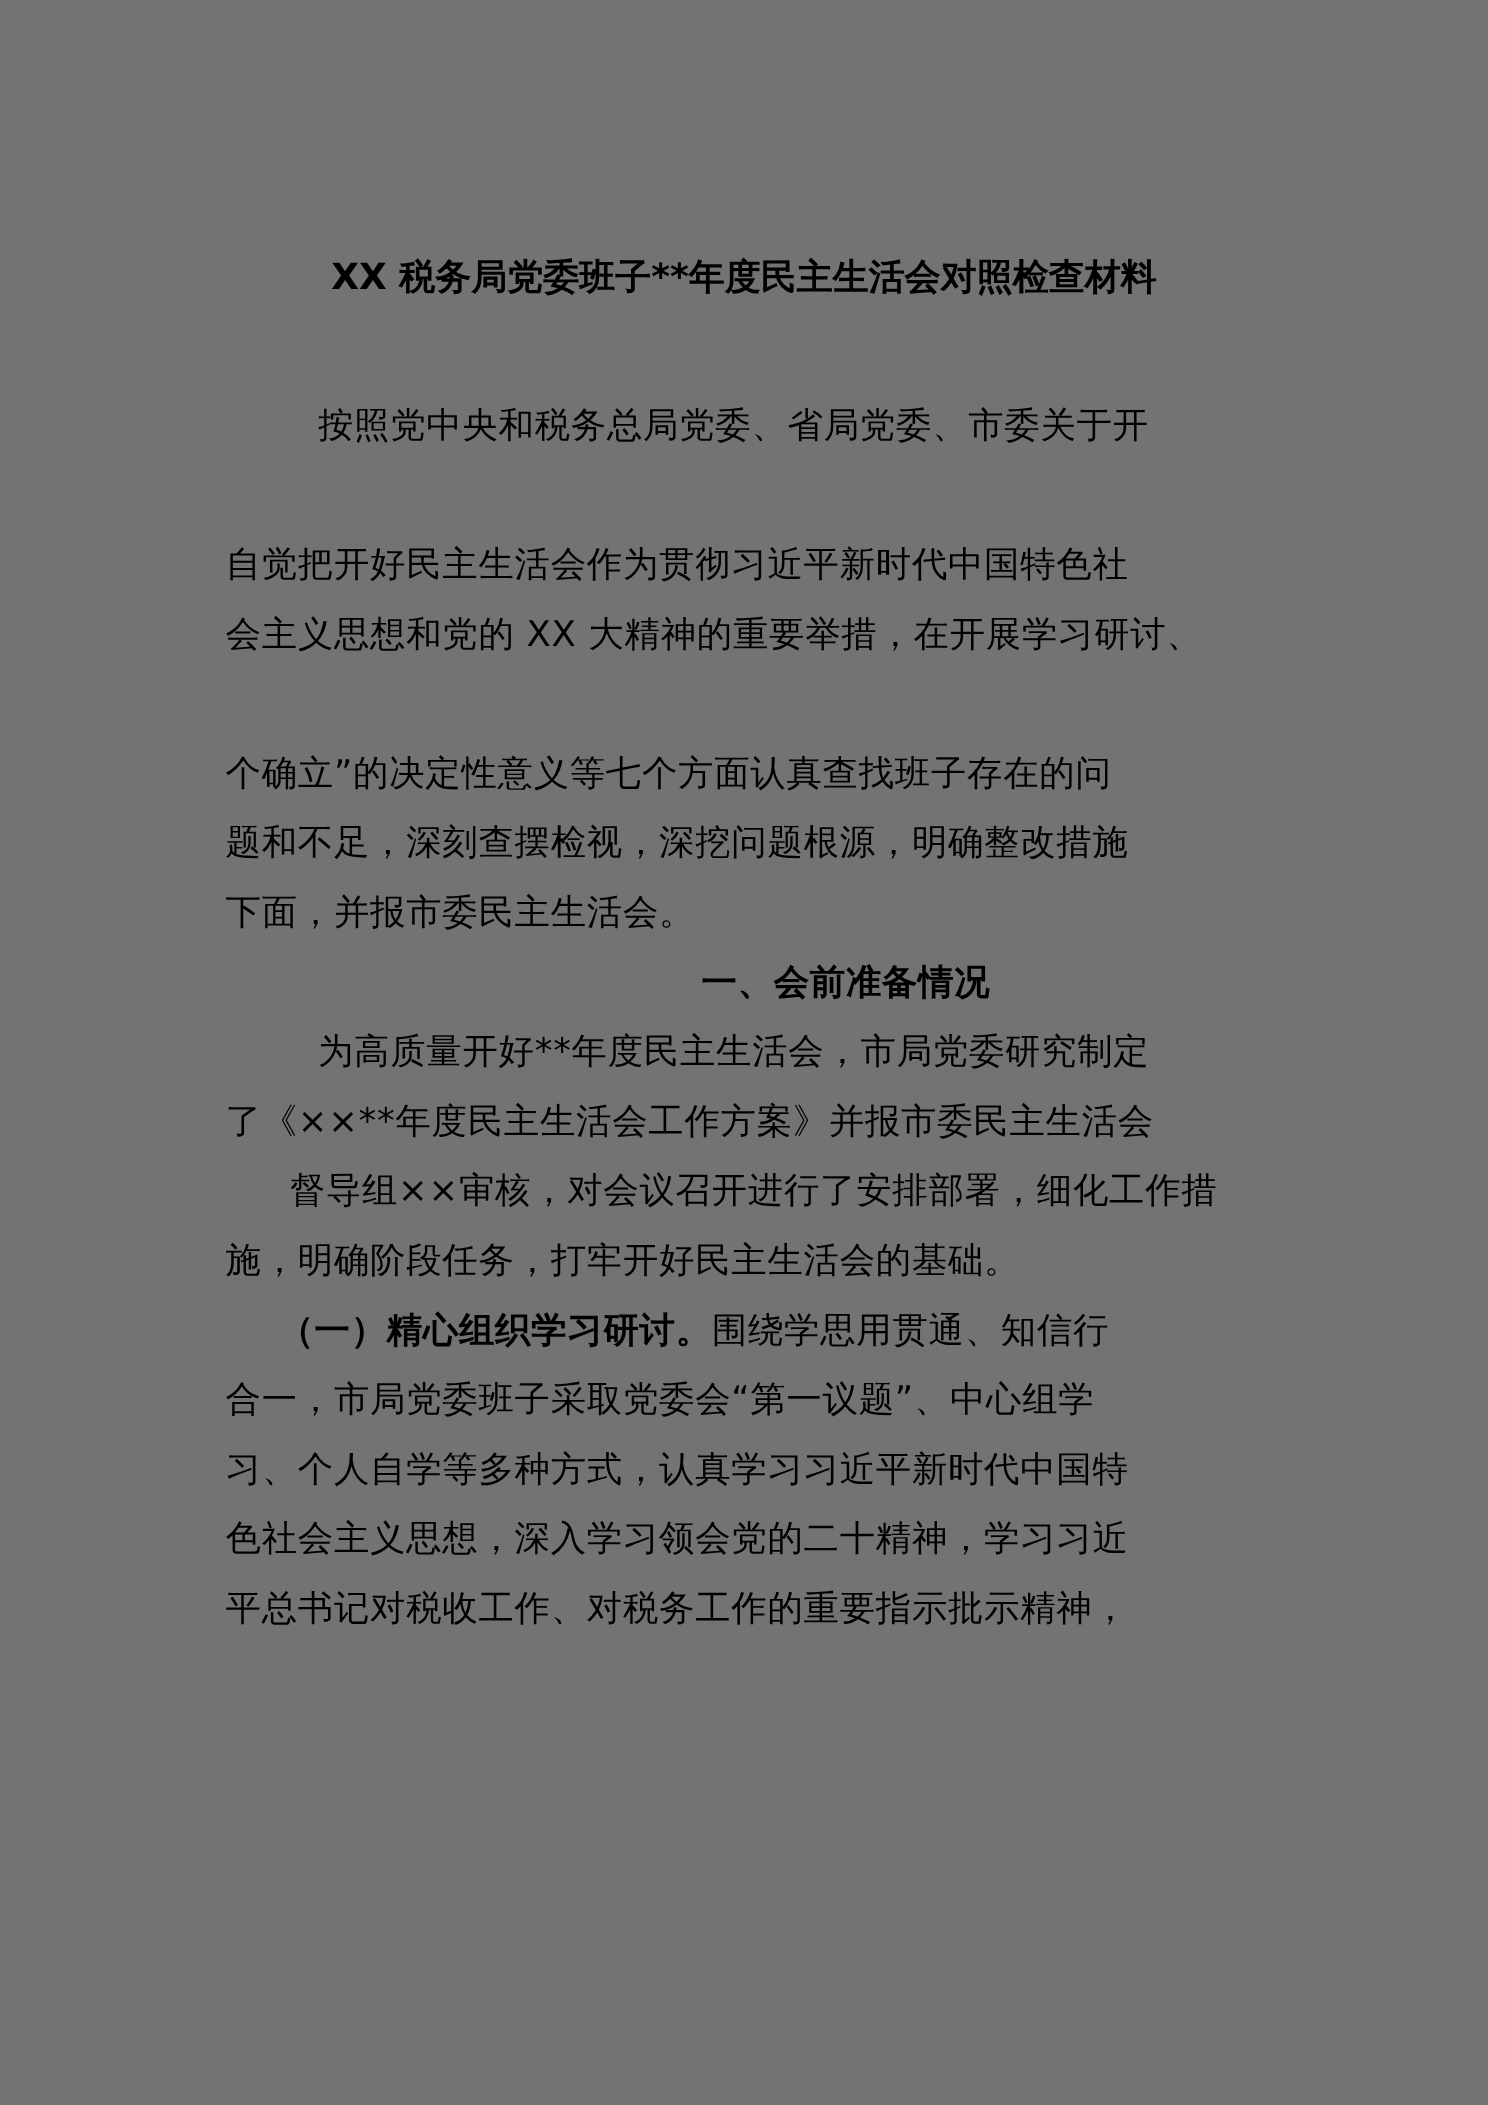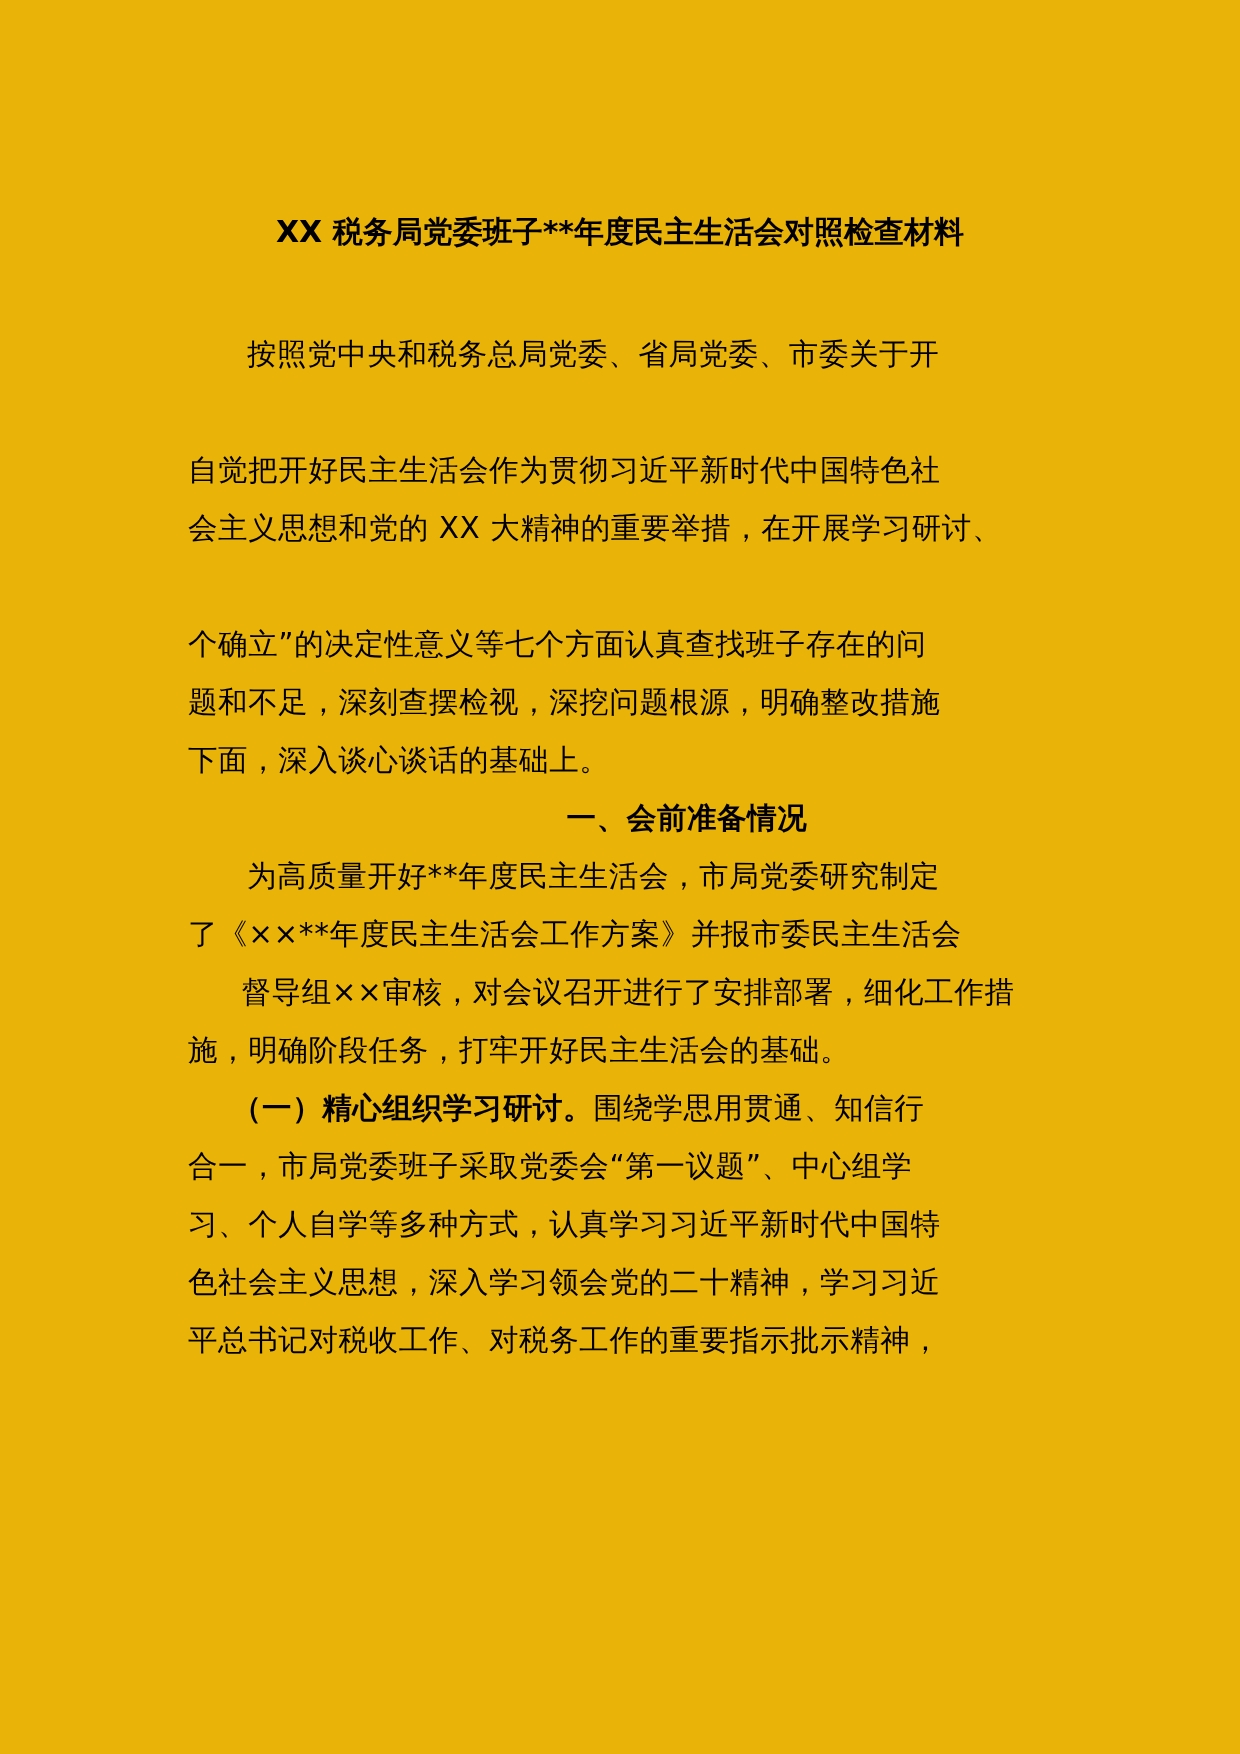--- a/index.html
+++ b/index.html
@@ -12,21 +12,21 @@
       height: 1754px;
       position: relative;
       overflow: hidden;
       font-family: "DejaVu Sans", "Liberation Sans", sans-serif;
       color: #000000;
     }
     .page {
       position: absolute;
       left: 0; top: 0;
       width: 1240px; height: 1754px;
-      background: #eab308;
+      background: #737373;
     }
     .title {
       position: absolute;
       left: 0;
       width: 1240px;
       top: 212px;
       text-align: center;
       font-size: 30px;
       font-weight: bold;
       letter-spacing: 0px;
@@ -35,36 +35,36 @@
     }
     .line {
       position: absolute;
       left: 188px;
       width: 880px;
       font-size: 29.5px;
       line-height: 40px;
       white-space: nowrap;
       letter-spacing: 0.6px;
     }
-    .indent { left: 247px; }
+    .indent { left: 265px; }
     .bold { font-weight: bold; text-align: center; }
   </style>
 </head>
 <body>
 
 <div class="page">
 
   <div class="title">XX 税务局党委班子**年度民主生活会对照检查材料</div>
 
   <div class="line indent" style="top:334px;">按照党中央和税务总局党委、省局党委、市委关于开</div>
   <div class="line" style="top:450px;">自觉把开好民主生活会作为贯彻习近平新时代中国特色社</div>
   <div class="line" style="top:508px;">会主义思想和党的 XX 大精神的重要举措，在开展学习研讨、</div>
   <div class="line" style="top:624px;">个确立”的决定性意义等七个方面认真查找班子存在的问</div>
   <div class="line" style="top:682px;">题和不足，深刻查摆检视，深挖问题根源，明确整改措施</div>
-  <div class="line" style="top:740px;">下面，深入谈心谈话的基础上。</div>
+  <div class="line" style="top:740px;">下面，并报市委民主生活会。</div>
 
   <div class="line indent bold" style="top:798px;">一、会前准备情况</div>
 
   <div class="line indent" style="top:856px;">为高质量开好**年度民主生活会，市局党委研究制定</div>
   <div class="line" style="top:914px;">了《××**年度民主生活会工作方案》并报市委民主生活会</div>
   <div class="line" style="top:972px;text-align:center;">督导组××审核，对会议召开进行了安排部署，细化工作措</div>
   <div class="line" style="top:1030px;">施，明确阶段任务，打牢开好民主生活会的基础。</div>
 
   <div class="line indent" style="top:1088px; left:232px;"><span class="bold">（一）精心组织学习研讨。</span><span>围绕学思用贯通、知信行</span></div>
   <div class="line" style="top:1146px;">合一，市局党委班子采取党委会“第一议题”、中心组学</div>

